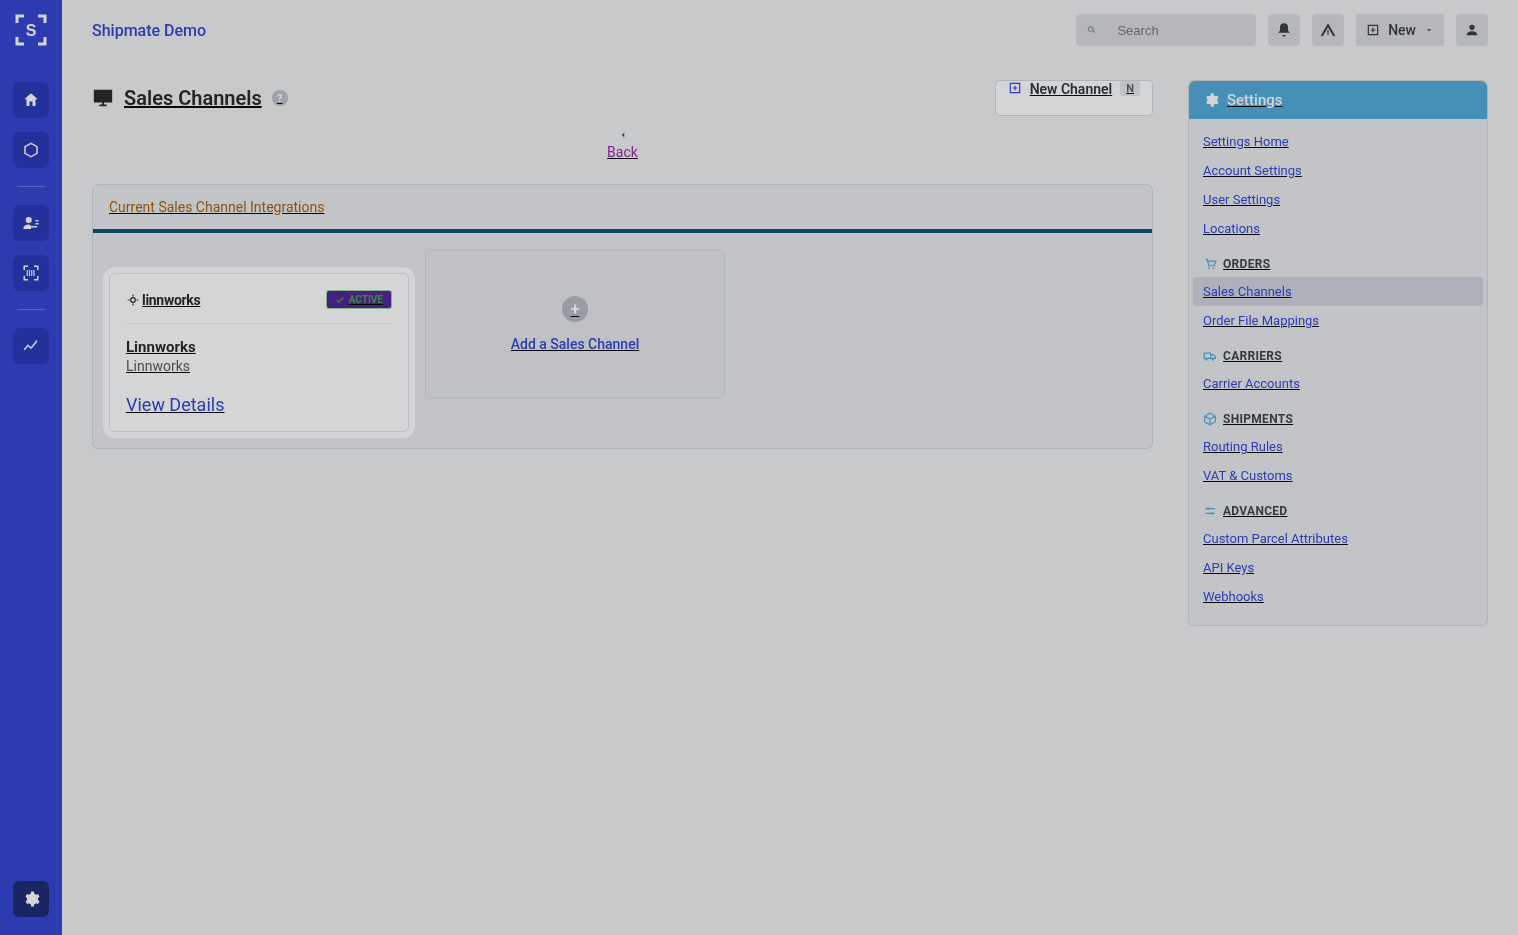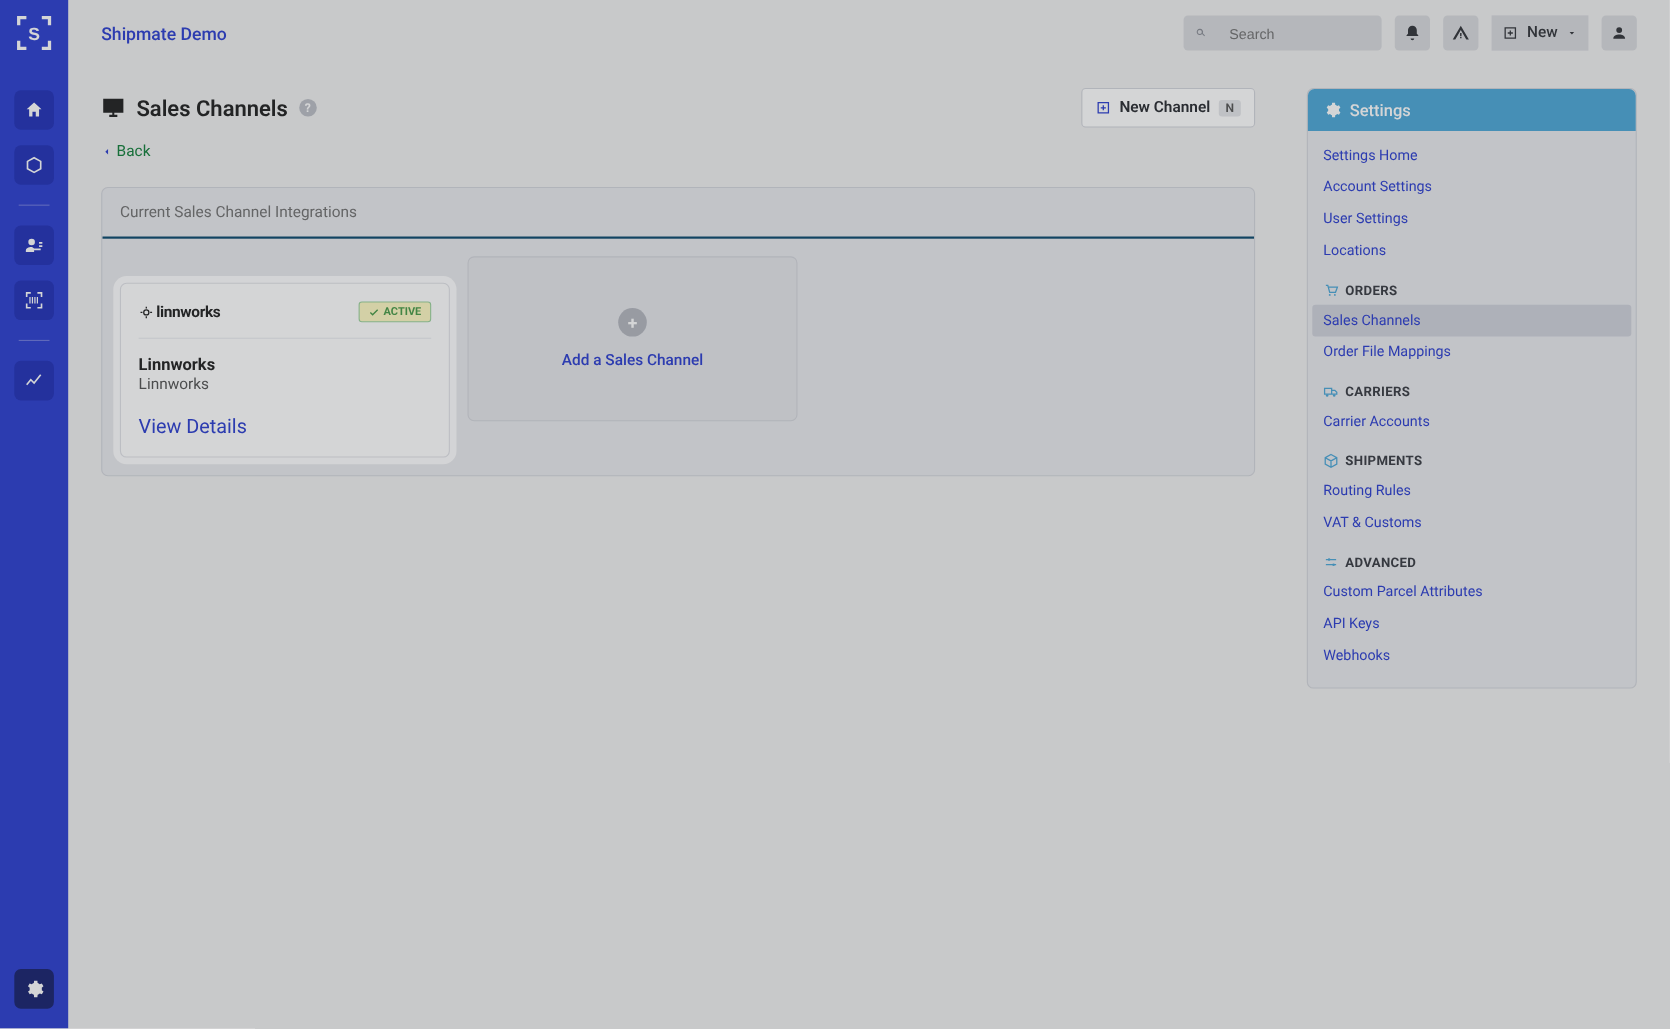--- a/index.html
+++ b/index.html
@@ -70,60 +70,60 @@
     display:flex;align-items:center;gap:8px;cursor:pointer;
     font-size:14px;color:#34363b;font-weight:500;
   }
 
   
   .main {
     position:absolute; left:62px; top:60px; right:0; bottom:0;
     padding:20px 30px;
     z-index:100;
   }
-  .content-row { display:flex; gap:24px; }
+  .content-row { display:flex; gap:12px;text-decoration:underline; }
   .content-main { flex:1; }
 
   .page-header { display:flex;align-items:center;justify-content:space-between; }
   .page-title-wrap { display:flex;align-items:center;gap:10px;}
   .page-title { font-size:20px;font-weight:600;color:#222; }
   .help-dot {
     width:16px;height:16px;border-radius:50%;background:#bcbfc6;color:#fff;
     font-size:11px;display:flex;align-items:center;justify-content:center;font-weight:700;
   }
   .new-channel-btn {
     background:#fff;border:1px solid #d4d6dc;border-radius:4px;
-    height:36px;padding:0 12px;display:flex;align-items:center;gap:8px;
+    height:36px;padding:0 12px;display:flex;align-items:flex-start;gap:8px;
     font-size:14px;font-weight:600;color:#2b2d33;cursor:pointer;
   }
   .kbd {
     background:#e5e6ea;border-radius:3px;padding:1px 6px;font-size:11px;color:#555;font-weight:600;
   }
 
-  .back-link { margin-top:14px; color:#15803d;font-size:14px;cursor:pointer;display:flex;align-items:center;gap:4px;}
+  .back-link { margin-top:14px; color:#a21caf;font-size:14px;cursor:pointer;display:flex;align-items:center;gap:4px;flex-direction:column;}
 
   .panel {
     margin-top:24px;border:1px solid #d4d6dc;border-radius:6px;overflow:hidden;background:#e9eaee;
   }
   .panel-header {
-    padding:14px 16px;font-size:14px;color:#737373;
-    border-bottom:2px solid #0c4a6e;
+    padding:14px 16px;font-size:14px;color:#a16207;
+    border-bottom:4px solid #0c4a6e;
   }
   .panel-body { padding:16px;display:flex;gap:16px;flex-wrap:wrap;}
 
   .channel-card {
     width:300px;background:#fff;border:1px solid #e2e3e8;border-radius:6px;
     padding:16px;position:relative;z-index:1000;
     box-shadow: 0 0 0 6px rgba(255,255,255,0.95);
     margin-top: 24px;
   }
   .card-top { display:flex;align-items:center;justify-content:space-between;padding-bottom:14px;border-bottom:1px solid #eceef2;}
   .linnworks-logo { font-size:14px;font-weight:700;color:#222;letter-spacing:-0.3px;display:flex;align-items:center;gap:2px;}
   .active-badge {
-    border:1px solid #9ed39e;background:#fef9c3;color:#4a9c4a;
+    border:1px solid #9ed39e;background:#4c1d95;color:#4a9c4a;
     font-size:10px;font-weight:700;padding:3px 8px;border-radius:3px;
     display:flex;align-items:center;gap:4px;
   }
   .card-title { margin-top:14px;font-size:15px;font-weight:700;color:#222;}
   .card-sub { font-size:14px;color:#555;margin-top:2px;}
   .card-link { margin-top:20px;font-size:18px;color:#2e40d0;cursor:pointer;}
 
   .add-card {
     width:300px;height:150px;border:1px solid #d4d6dc;border-radius:6px;background:#e5e6ea;
     display:flex;flex-direction:column;align-items:center;justify-content:center;gap:14px;

